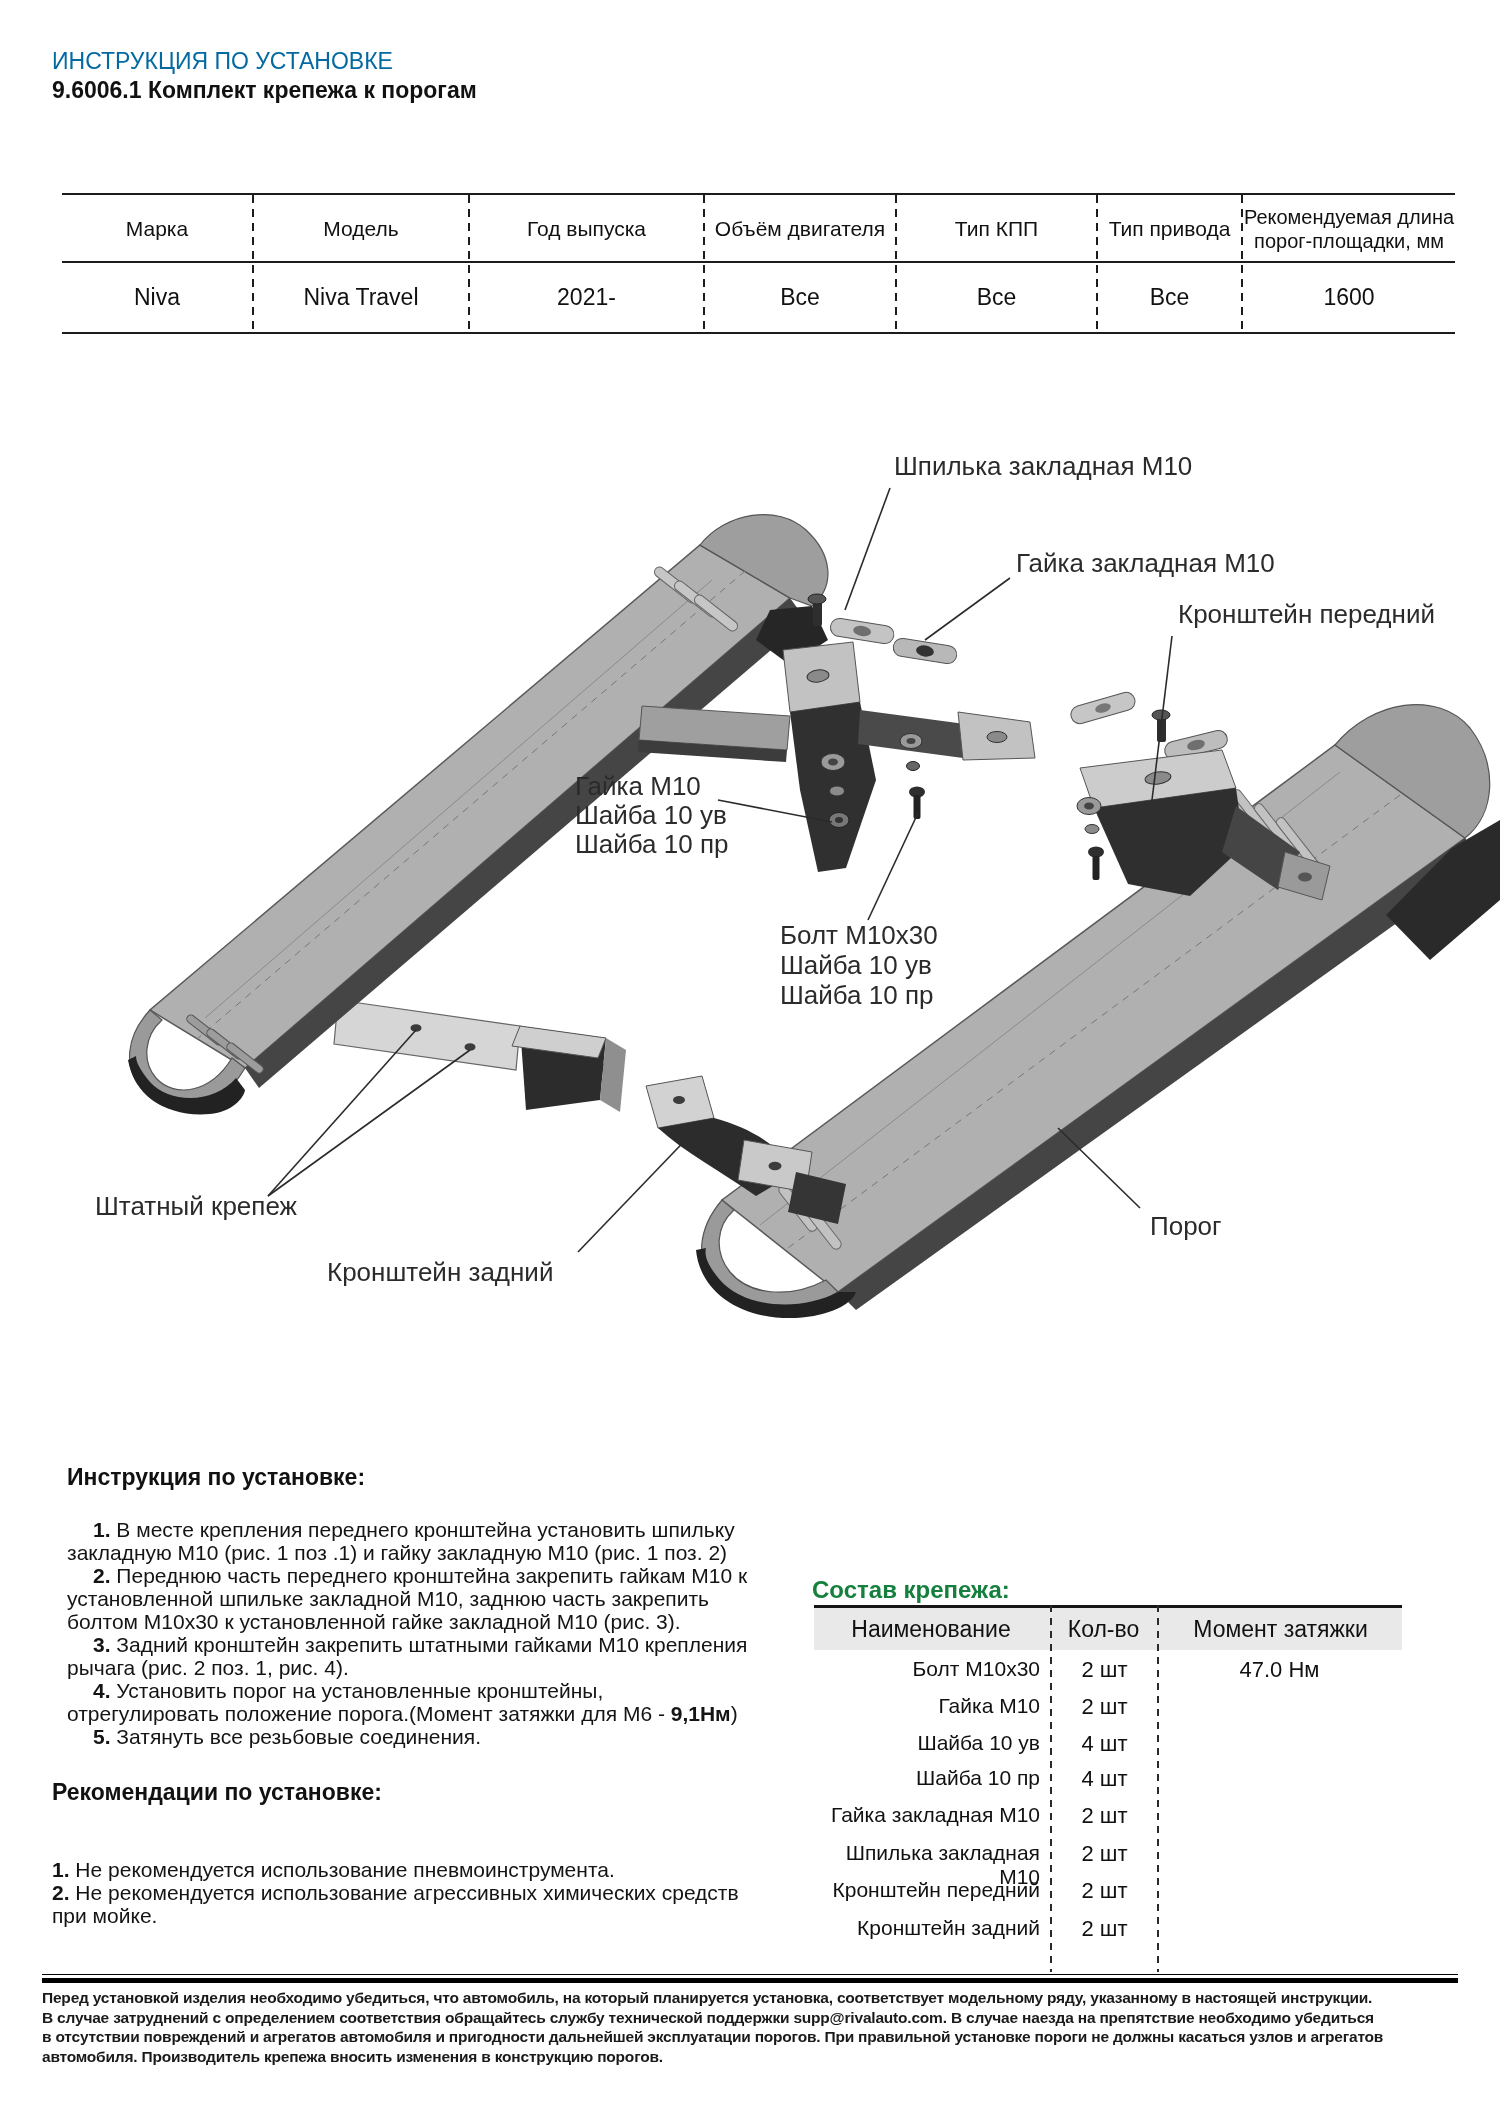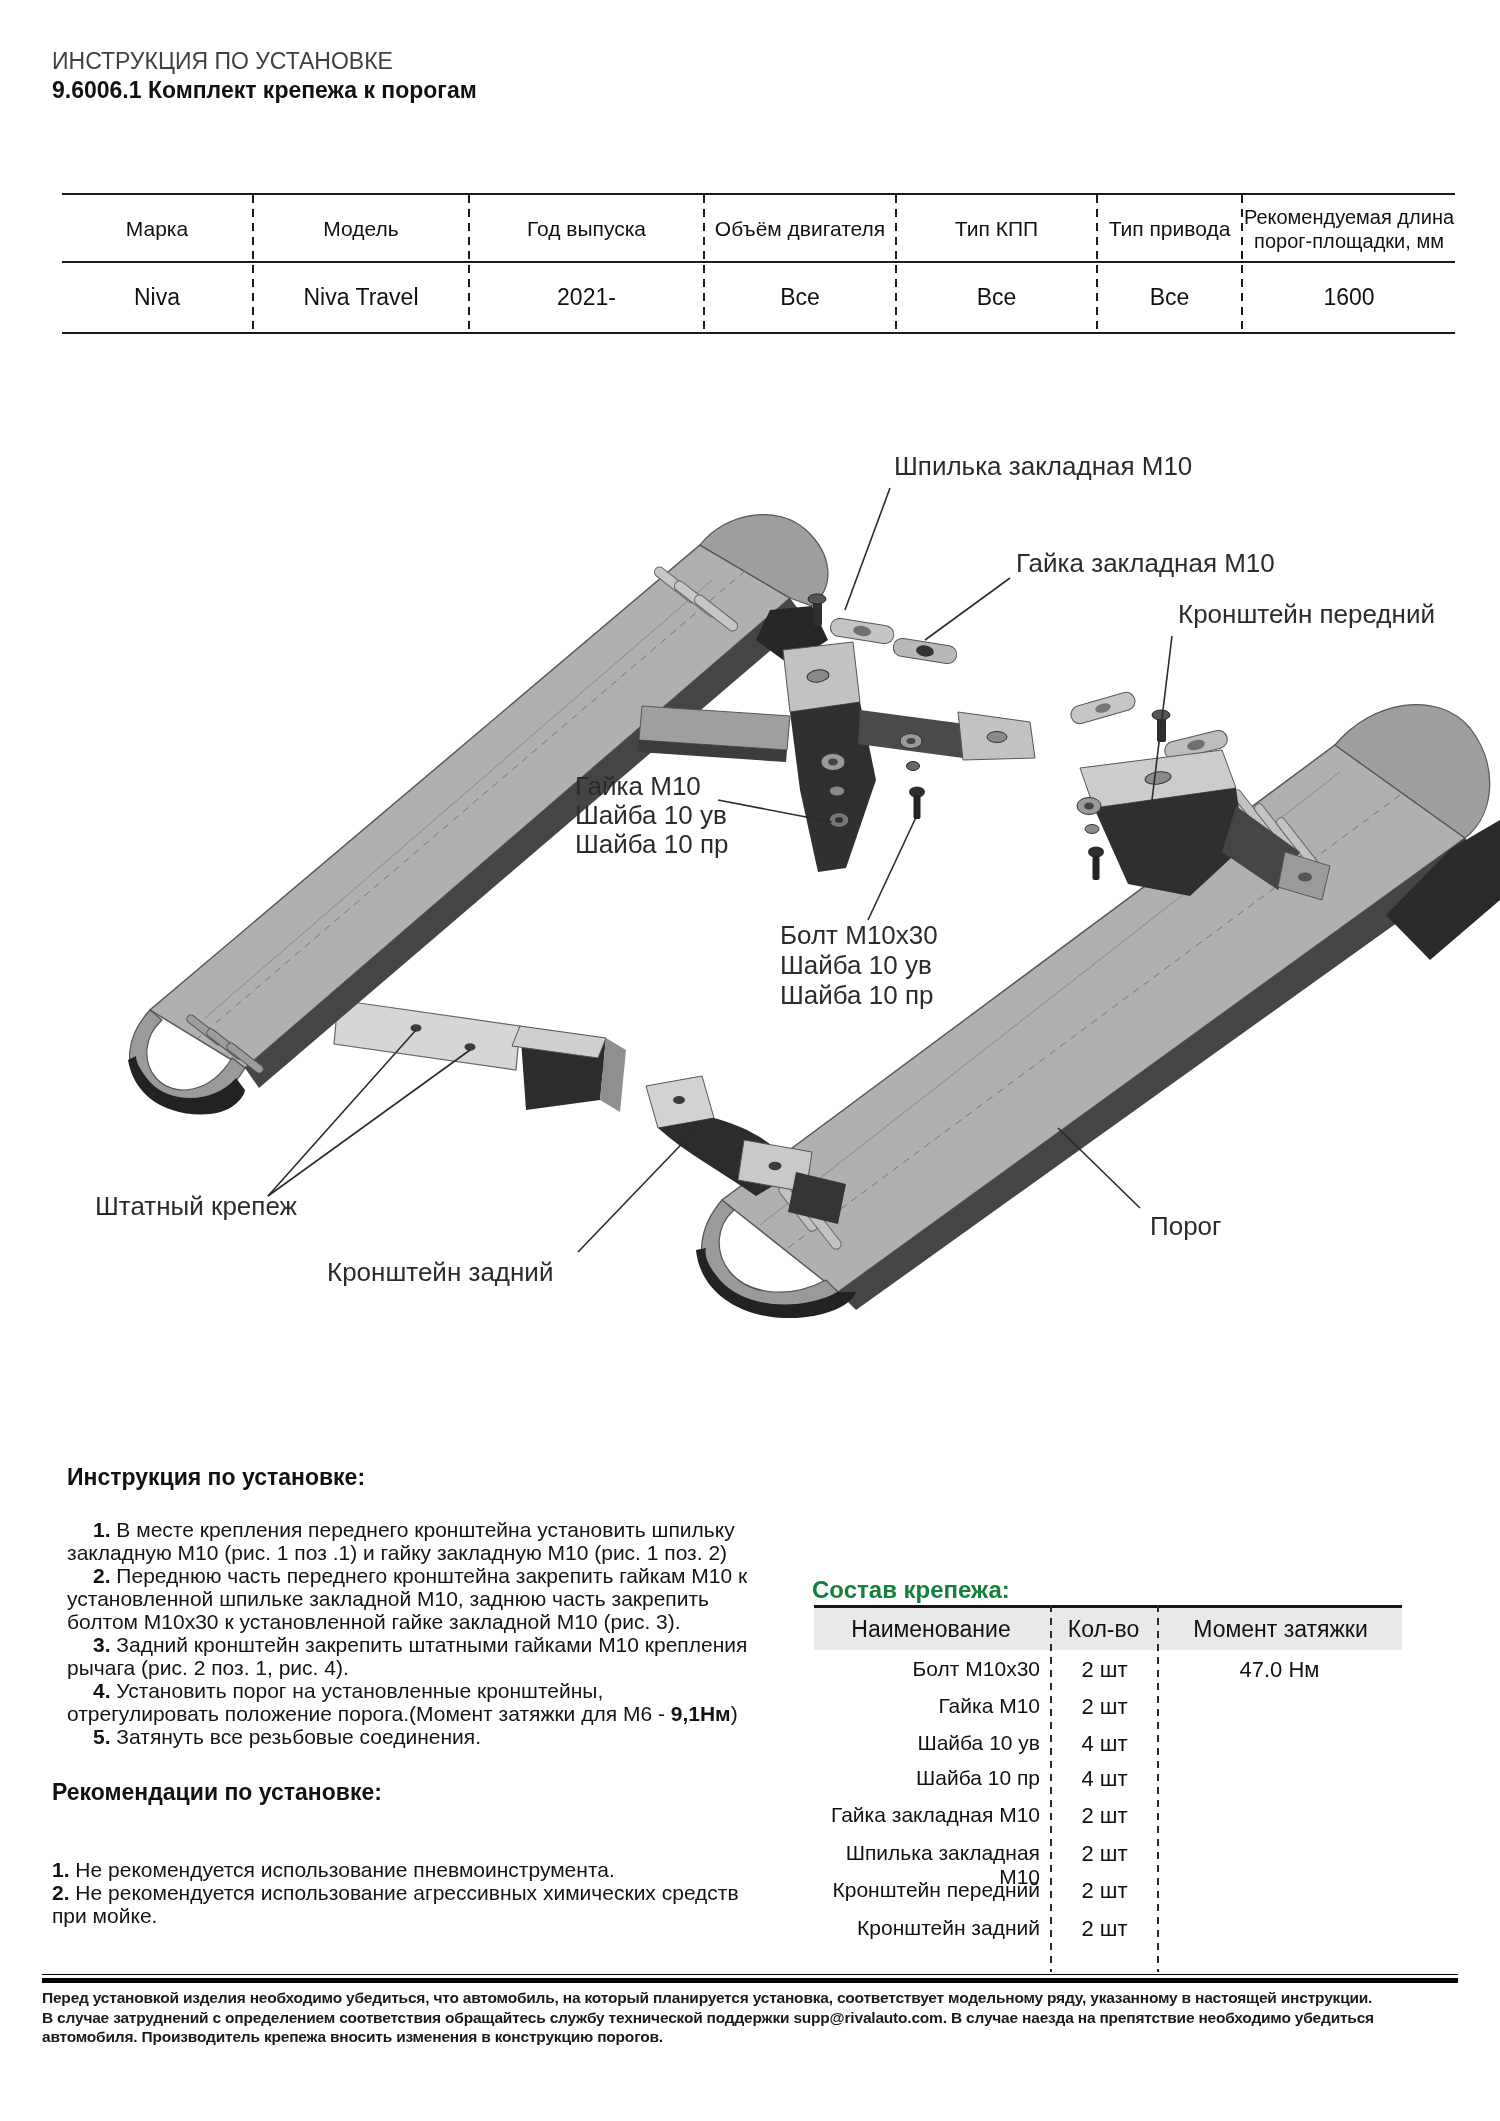--- a/index.html
+++ b/index.html
@@ -1,20 +1,20 @@
 <!DOCTYPE html>
 <html><head>
 <meta charset="utf-8">
 <style>
   html,body{margin:0;padding:0;background:#fff;}
   .page{position:relative;width:1500px;height:2121px;background:#ffffff;overflow:hidden;
         font-family:"Liberation Sans", sans-serif;color:#111;}
   .abs{position:absolute;}
   
-  .title-line1{left:52px;top:48px;font-size:23px;color:#404040;}
+  .title-line1{left:52px;top:48px;font-size:23px;color:#0369a1;}
   .title-line2{left:52px;top:77px;font-size:23px;font-weight:bold;color:#111;}
   
   .vt{left:62px;top:193px;width:1393px;height:141px;}
   .vt-line{position:absolute;left:0;width:1393px;height:2px;background:#1c1c1c;}
   .vt-vsep{position:absolute;top:2px;height:137px;width:2px;
            background:repeating-linear-gradient(180deg,#1c1c1c 0 8px,transparent 8px 14px);}
   .vt-hc{position:absolute;top:2px;height:68px;display:flex;align-items:center;justify-content:center;
          text-align:center;font-size:21px;color:#111;line-height:24px;}
   .vt-dc{position:absolute;top:70px;height:69px;display:flex;align-items:center;justify-content:center;
          text-align:center;font-size:23px;color:#111;}
@@ -290,16 +290,17 @@
 
     <div class="pt-name" style="top:311px;">Кронштейн задний</div>
     <div class="pt-qty" style="top:311px;">2 шт</div>
   </div>
 
   <div class="abs foot-thin"></div>
   <div class="abs foot-thick"></div>
   <div class="abs footer-text">
     <div>Перед установкой изделия необходимо убедиться, что автомобиль, на который планируется установка, соответствует модельному ряду, указанному в настоящей инструкции.</div>
     <div>В случае затруднений с определением соответствия обращайтесь службу технической поддержки supp@rivalauto.com. В случае наезда на препятствие необходимо убедиться</div>
+    <div>в отсутствии повреждений и агрегатов автомобиля и пригодности дальнейшей эксплуатации порогов. При правильной установке пороги не должны касаться узлов и агрегатов</div>
     <div>автомобиля. Производитель крепежа вносить изменения в конструкцию порогов.</div>
   </div>
 
 </div>
 
 </body></html>

